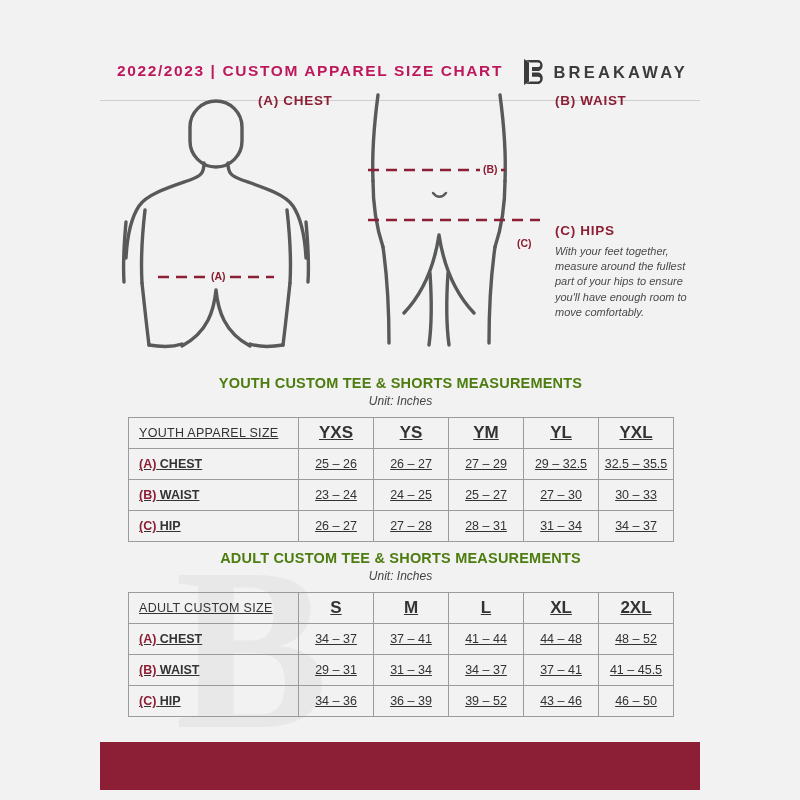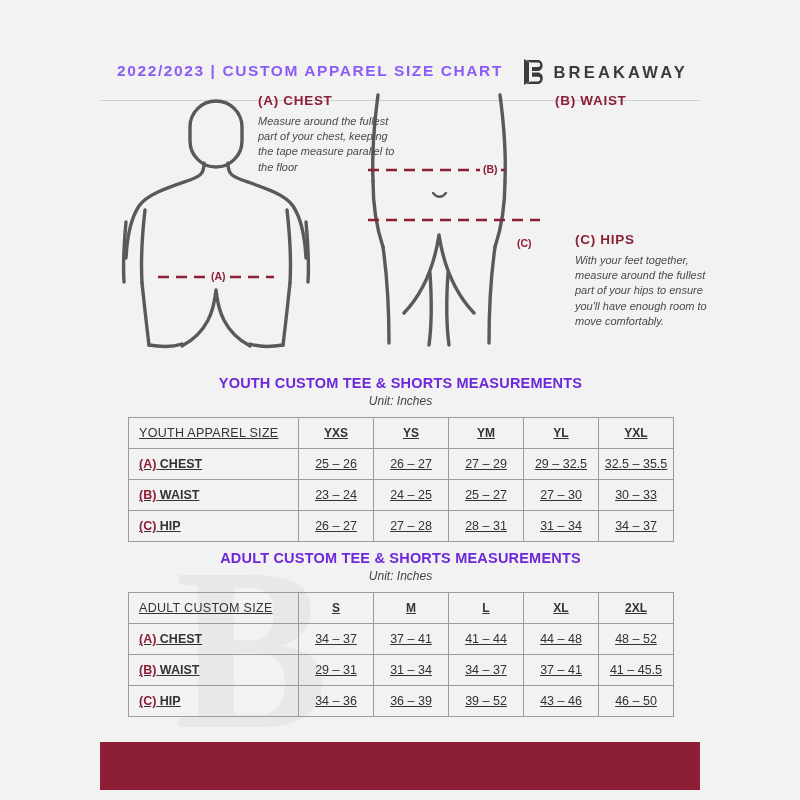--- a/index.html
+++ b/index.html
@@ -49,21 +49,21 @@
     width: 800px;
     height: 48px;
   }
   .header-title {
     position: absolute;
     left: 117px;
     top: 30px;
     font-size: 15.5px;
     font-weight: bold;
     letter-spacing: 1.6px;
-    color: #8b5cf6;
+    color: #be185d;
     white-space: nowrap;
   }
   .brand {
     position: absolute;
     right: 112px;
     top: 27px;
     display: flex;
     align-items: center;
     gap: 6px;
   }
@@ -106,21 +106,21 @@
     margin-bottom: 6px;
   }
   .note-body {
     font-size: 11px;
     font-style: italic;
     line-height: 1.38;
     color: #4a4a4a;
   }
   .note-a { left: 158px; top: 8px; }
   .note-b { left: 455px; top: 8px; }
-  .note-c { left: 455px; top: 147px; margin-left: 20px; }
+  .note-c { left: 455px; top: 138px; }
 
   .label-pill {
     position: absolute;
     font-size: 10.5px;
     font-weight: bold;
     color: #8c1f35;
     background: #f2f2f2;
     padding: 0 3px;
   }
   .illus-svg { position: absolute; left: 0; top: 0; }
@@ -130,21 +130,21 @@
     position: absolute;
     left: 128px;
     width: 545px;
   }
   .sec-youth { top: 365px; }
   .sec-adult { top: 540px; }
   .sec-title {
     text-align: center;
     font-size: 14.5px;
     font-weight: bold;
-    color: #6d28d9;
+    color: #4d7c0f;
     letter-spacing: 0.2px;
   }
   .sec-sub {
     text-align: center;
     font-size: 12px;
     font-style: italic;
     color: #444;
     margin-top: 3px;
     margin-bottom: 9px;
   }
@@ -158,21 +158,21 @@
     height: 30px;
     font-size: 12.5px;
     color: #333;
     text-align: center;
     font-weight: normal;
     padding: 0;
     text-decoration: underline;
   }
   thead th {
     font-weight: bold;
-    font-size: 12px;
+    font-size: 17px;
   }
   thead th.hdr-label {
     text-align: left;
     padding-left: 10px;
     font-size: 12.5px;
     font-weight: normal;
     letter-spacing: 0.3px;
   }
   td.row-label {
     text-align: left;
@@ -261,21 +261,20 @@
 
         <line x1="268" y1="135" x2="440" y2="135" stroke="#8c1f35" stroke-width="2.6" stroke-dasharray="11 7"></line>
       </svg>
 
       <span class="label-pill" style="left:108px; top:185px;">(A)</span>
       <span class="label-pill" style="left:380px; top:78px;">(B)</span>
       <span class="label-pill" style="left:414px; top:152px;">(C)</span>
 
       <div class="note note-a">
         <div class="note-title">(A) CHEST</div>
-        <div class="note-body">Measure around the fullest part of your chest, keeping the tape measure parallel to the floor</div>
       </div>
       <div class="note note-b">
         <div class="note-title">(B) WAIST</div>
       </div>
       <div class="note note-c">
         <div class="note-title">(C) HIPS</div>
         <div class="note-body">With your feet together, measure around the fullest part of your hips to ensure you'll have enough room to move comfortably.</div>
       </div>
     </div>
 

